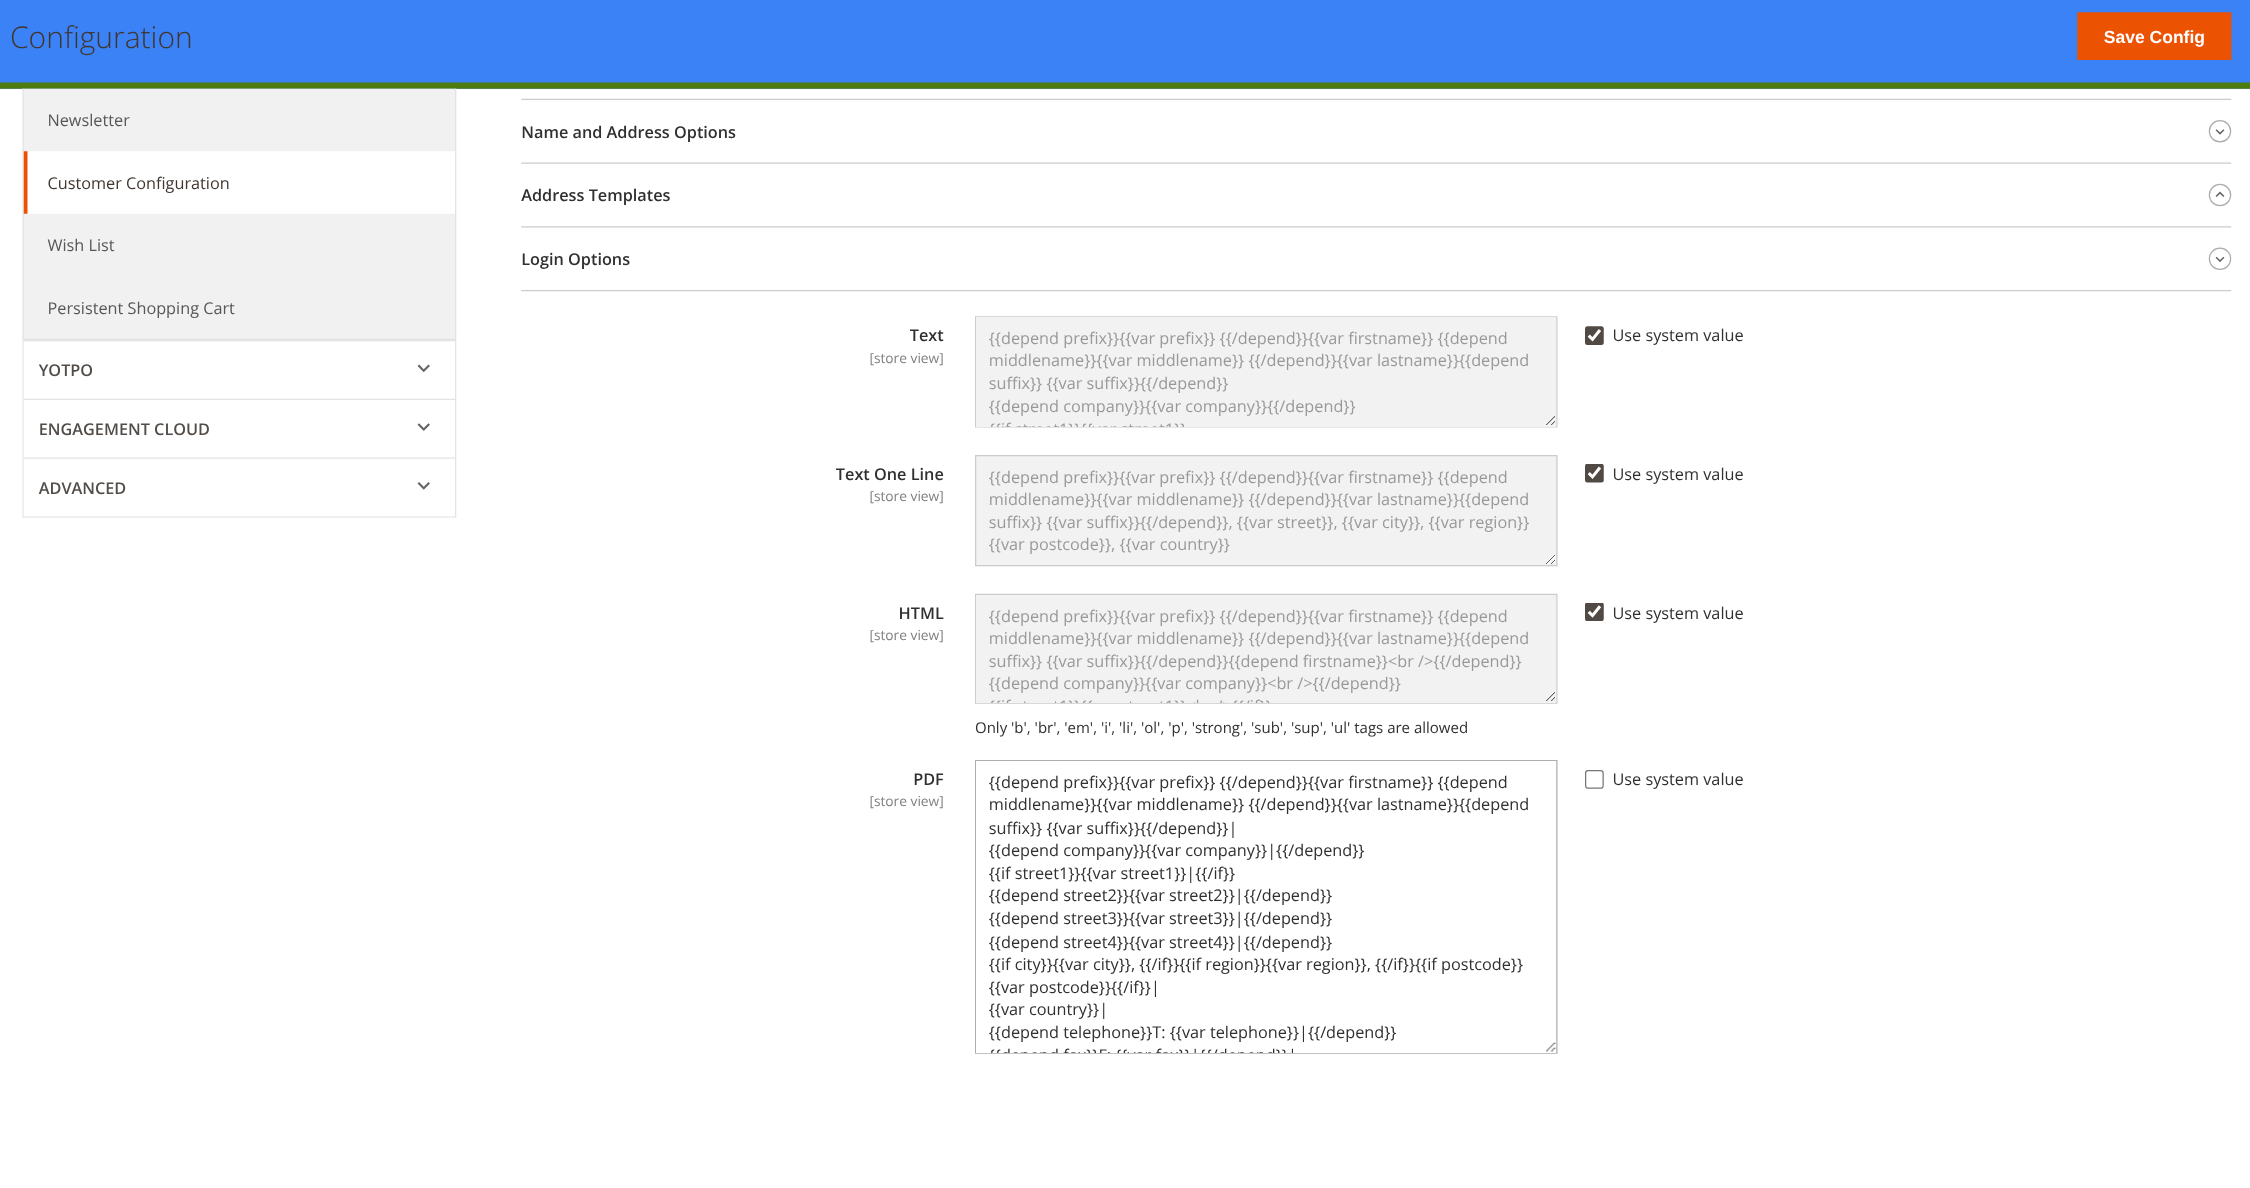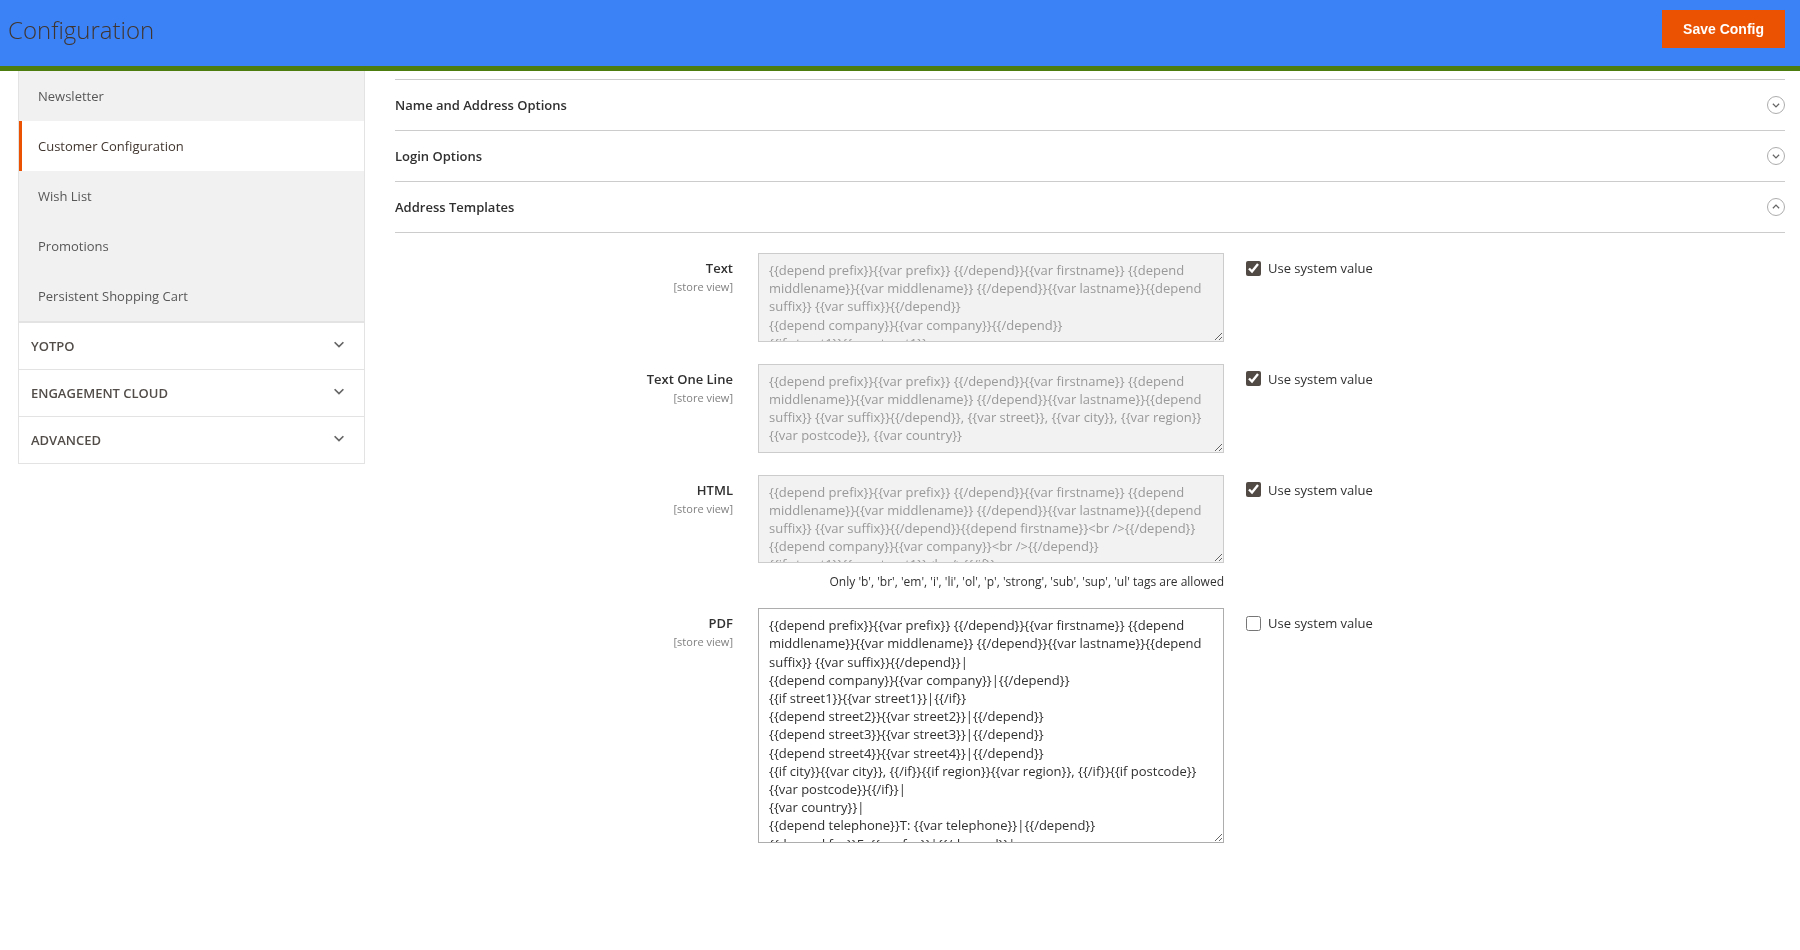--- a/index.html
+++ b/index.html
@@ -1,61 +1,60 @@
 <!DOCTYPE html>
 <html><head>
 <meta charset="utf-8">
 <style>
 * { box-sizing: border-box; margin: 0; padding: 0; }
 body { font-family: 'Open Sans', Arial, sans-serif; font-size: 13px; color: #333; background: #fff; }
 .page-header { display: flex; justify-content: space-between; align-items: center; padding: 10px 15px 18px 8px; border-bottom: 5px solid #4d7c0f; background: #3b82f6; }
 .page-title { font-size: 24px; font-weight: 300; color: #41362f; }
 .btn-primary { background: #eb5202; color: #fff; border: 1px solid #eb5202; padding: 10px 20px; font-size: 14px; font-weight: 600; cursor: pointer; }
-.main-wrap { display: flex; }
+.main-wrap { display: flex; gap: 22px; }
 .sidebar { width: 365px; flex-shrink: 0; padding: 0 0 0 18px; }
 .content { flex: 1; padding: 0 15px 40px 30px; }
 .nav-sub { list-style: none; background: #f1f1f1; border: 1px solid #e3e3e3; border-top: none; }
 .nav-sub li { padding: 16px 16px; font-size: 13px; color: #575757; cursor: pointer; border-left: 3px solid transparent; }
 .nav-sub li.active { background: #fff; border-left-color: #eb5202; color: #41362f; }
 .nav-group { list-style: none; border: 1px solid #e3e3e3; border-top: none; }
 .nav-group li { display: flex; justify-content: space-between; align-items: center; padding: 14px 18px 14px 12px; font-size: 13px; font-weight: 600; text-transform: uppercase; color: #524d49; cursor: pointer; border-top: 1px solid #e3e3e3; background: #fff; }
 .nav-group li svg { width: 14px; height: 14px; }
 .section-head { display: flex; justify-content: space-between; align-items: center; padding: 16px 0; border-bottom: 1px solid #ccc; cursor: pointer; }
 .section-title { font-size: 13px; font-weight: 600; color: #303030; }
 .section-toggle { width: 18px; height: 18px; border: 1px solid #adadad; border-radius: 50%; display: flex; align-items: center; justify-content: center; }
 .section-toggle svg { width: 10px; height: 10px; }
 .section-body { padding: 20px 0 0 0; }
 .form-row { display: flex; margin-bottom: 18px; align-items: flex-start; }
 .form-label { width: 363px; text-align: right; padding-right: 25px; padding-top: 6px; flex-shrink: 0; }
 .form-label .lbl { font-size: 13px; color: #303030; font-weight: 600; }
 .form-label .scope { display: block; font-size: 11px; color: #808080; font-weight: 400; margin-top: 2px; }
 .form-field { width: 466px; flex-shrink: 0; }
 .form-field textarea { width: 100%; border: 1px solid #adadad; padding: 7px 10px; font-family: 'Open Sans', Arial, sans-serif; font-size: 13px; line-height: 1.4; resize: vertical; color: #303030; }
 .form-field textarea:disabled { background: #f2f2f2; color: #999; border-color: #ccc; }
-.form-field .note { font-size: 12px; color: #303030; margin-top: 6px; text-align: right; }
+.form-field .note { font-size: 12px; color: #303030; margin-top: 6px; }
 .form-use { padding-left: 22px; padding-top: 6px; display: flex; align-items: center; }
 .form-use input[type="checkbox"] { width: 15px; height: 15px; margin-right: 7px; cursor: pointer; accent-color: #514943; }
 .form-use label { font-size: 13px; color: #303030; cursor: pointer; }
 .section-head.first { border-top: 1px solid #ccc; margin-top: 8px; }
 </style>
 </head>
 <body>
 
 <div class="page-header">
   <h1 class="page-title">Configuration</h1>
   <button class="btn-primary">Save Config</button>
 </div>
 
 <div class="main-wrap">
   <aside class="sidebar">
     <ul class="nav-sub">
       <li>Newsletter</li>
       <li class="active">Customer Configuration</li>
       <li>Wish List</li>
-      <li>Promotions</li>
       <li>Persistent Shopping Cart</li>
     </ul>
     <ul class="nav-group">
       <li>
         <span>YOTPO</span>
         <span><svg viewBox="0 0 16 16" fill="none" stroke="#666" stroke-width="2">
               <path d="M3 6l5 5 5-5"></path>
             </svg></span>
       </li>
       <li>
@@ -78,33 +77,33 @@
     <div class="section-head first">
       <span class="section-title">Name and Address Options</span>
       <span class="section-toggle">
           <svg viewBox="0 0 16 16" fill="none" stroke="#666" stroke-width="2">
             <path d="M3 6l5 5 5-5"></path>
           </svg>
         </span>
     </div>
 
     <div class="section-head">
-      <span class="section-title">Login Options</span>
+      <span class="section-title">Address Templates</span>
       <span class="section-toggle">
           <svg viewBox="0 0 16 16" fill="none" stroke="#666" stroke-width="2">
-            <path d="M3 6l5 5 5-5"></path>
+            <path d="M3 10l5-5 5 5"></path>
           </svg>
         </span>
     </div>
 
     <div class="section-head">
-      <span class="section-title">Address Templates</span>
+      <span class="section-title">Login Options</span>
       <span class="section-toggle">
           <svg viewBox="0 0 16 16" fill="none" stroke="#666" stroke-width="2">
-            <path d="M3 10l5-5 5 5"></path>
+            <path d="M3 6l5 5 5-5"></path>
           </svg>
         </span>
     </div>
 
     <div class="section-body">
 
       <div class="form-row">
         <div class="form-label">
           <span class="lbl">Text</span>
           <span class="scope">[store view]</span>

